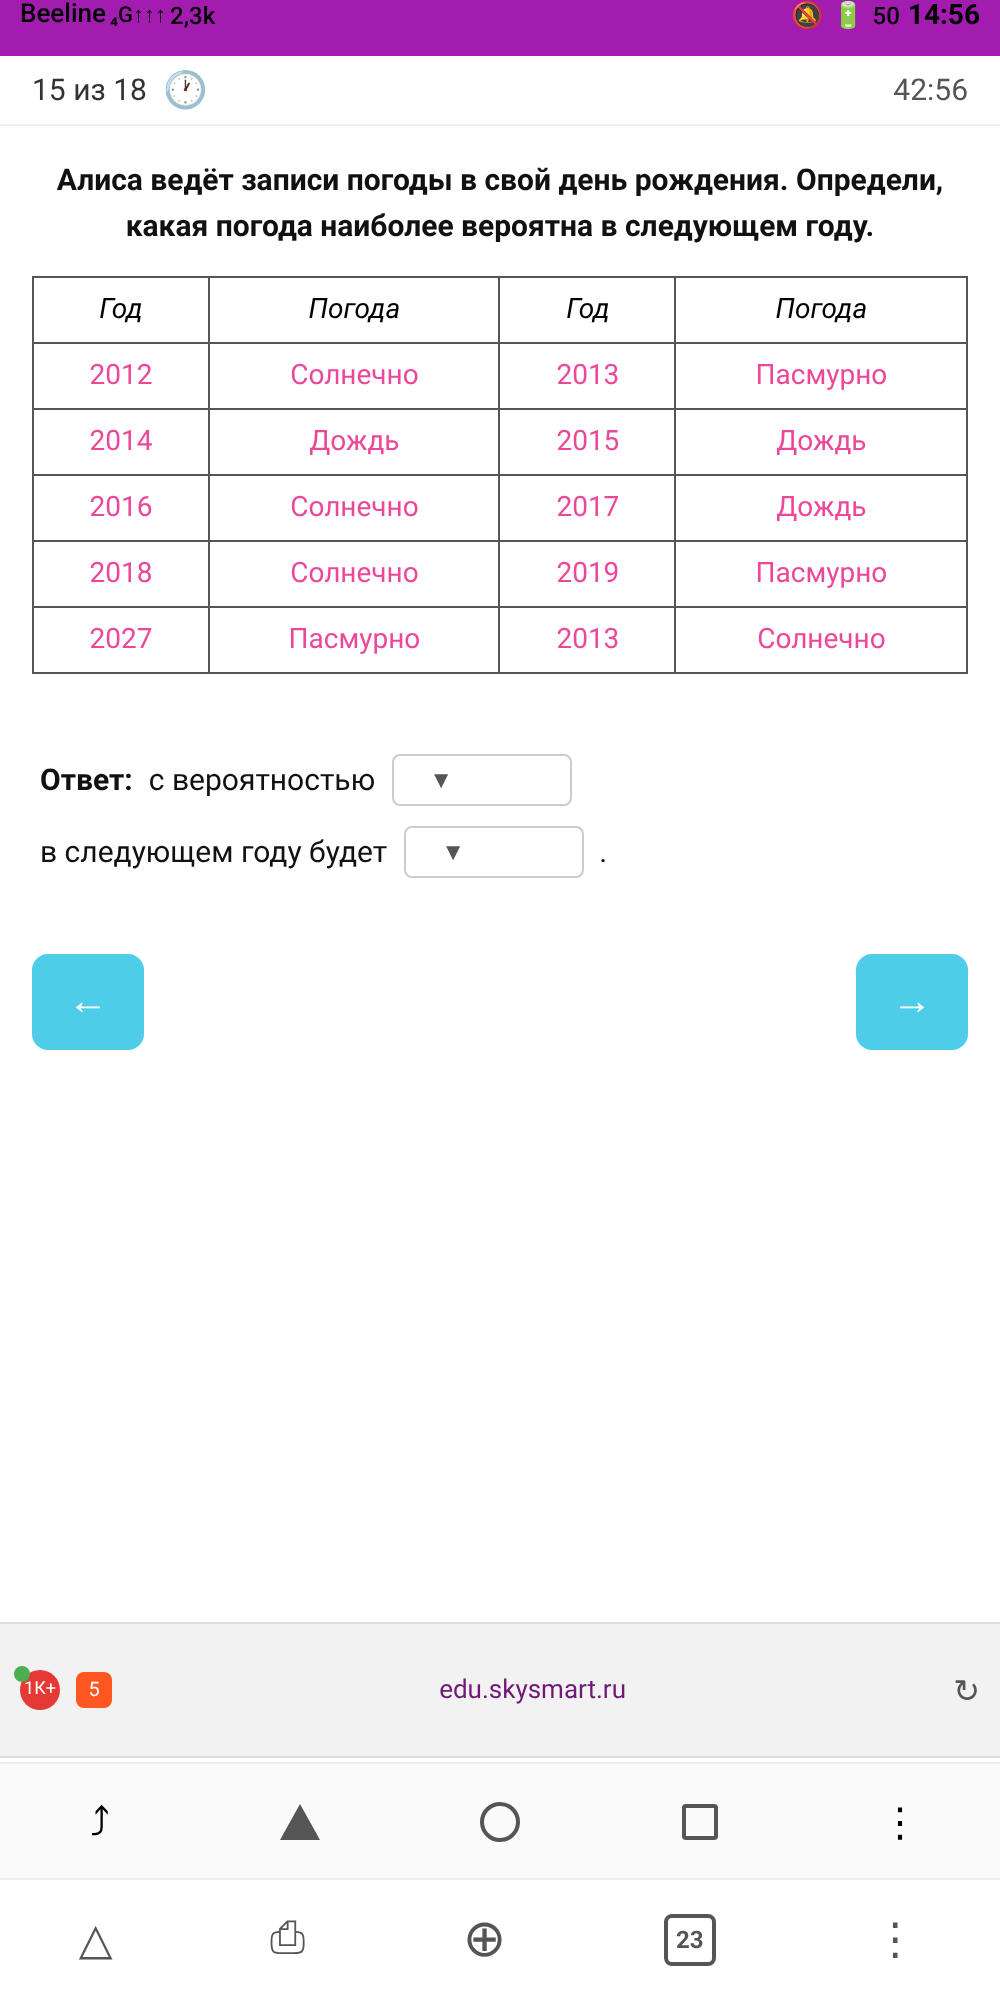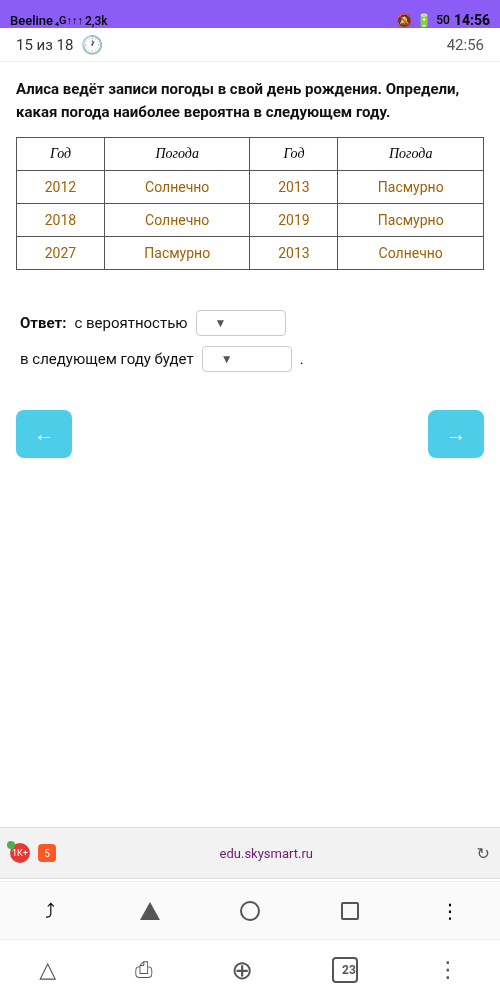--- a/index.html
+++ b/index.html
@@ -7,24 +7,24 @@
       width: 500px;
       height: 999px;
       font-family: 'Roboto', Arial, sans-serif;
       background: #fff;
       overflow: hidden;
       position: relative;
     }
 
     
     .status-bar {
-      background: #8b5cf6;
+      background: #a21caf;
       height: 28px;
       display: flex;
-      align-items: flex-end;
+      align-items: flex-start;
       justify-content: space-between;
       padding: 0 10px;
       font-size: 13px;
       font-weight: 500;
     }
     .status-left { display: flex; align-items: center; gap: 2px; }
     .status-right { display: flex; align-items: center; gap: 4px; }
 
     
     .top-bar {
@@ -42,41 +42,41 @@
     .content {
       padding: 16px 16px 10px 16px;
     }
 
     .question-text {
       font-size: 15px;
       font-weight: bold;
       line-height: 1.5;
       margin-bottom: 14px;
       color: #111;
+      text-align: center;
     }
 
     
     table {
       width: 100%;
       border-collapse: collapse;
       margin-bottom: 16px;
       font-size: 14px;
     }
     th, td {
       border: 1px solid #555;
       padding: 8px 10px;
       text-align: center;
     }
     th {
       font-style: italic;
       font-weight: normal;
       background: #fff;
-      font-family: Liberation Serif, serif;
-    }
-    td { background: #fff; color: #a16207; }
+    }
+    td { background: #fff; color: #ec4899; }
 
     
     .answer-section {
       padding: 0 4px;
       margin-top: 40px;
     }
     .answer-row {
       display: flex;
       align-items: center;
       gap: 8px;
@@ -121,21 +121,21 @@
     }
     .nav-btn-left { background: #4ecde8; }
     .nav-btn-right { background: #4ecde8; }
 
     
     .browser-bar {
       position: absolute;
       bottom: 120px;
       left: 0;
       right: 0;
-      height: 52px;
+      height: 68px;
       background: #f2f2f2;
       border-top: 1px solid #ddd;
       border-bottom: 1px solid #ddd;
       display: flex;
       align-items: center;
       padding: 0 10px;
       gap: 8px;
     }
     .tab-badge {
       background: #e53935;
@@ -239,21 +239,21 @@
       color: #555;
       gap: 2px;
     }
     .page-count-badge {
       width: 26px;
       height: 26px;
       border: 2px solid #555;
       border-radius: 4px;
       display: flex;
       align-items: center;
-      justify-content: flex-end;
+      justify-content: center;
       font-size: 12px;
       font-weight: bold;
     }
     .share-icon { font-size: 22px; }
     .add-icon { font-size: 26px; font-weight: 300; }
     .dots-icon { font-size: 22px; letter-spacing: 2px; }
 
     .dot-sep { font-size: 15px; }
   </style>
 </head>
@@ -293,20 +293,32 @@
         <th><em>Год</em></th>
         <th><em>Погода</em></th>
       </tr>
     </thead>
     <tbody id="table-body">
     <tr>
           <td>2012</td>
           <td>Солнечно</td>
           <td>2013</td>
           <td>Пасмурно</td>
+        </tr>
+        <tr>
+          <td>2014</td>
+          <td>Дождь</td>
+          <td>2015</td>
+          <td>Дождь</td>
+        </tr>
+        <tr>
+          <td>2016</td>
+          <td>Солнечно</td>
+          <td>2017</td>
+          <td>Дождь</td>
         </tr>
         <tr>
           <td>2018</td>
           <td>Солнечно</td>
           <td>2019</td>
           <td>Пасмурно</td>
         </tr>
         <tr>
           <td>2027</td>
           <td>Пасмурно</td>

